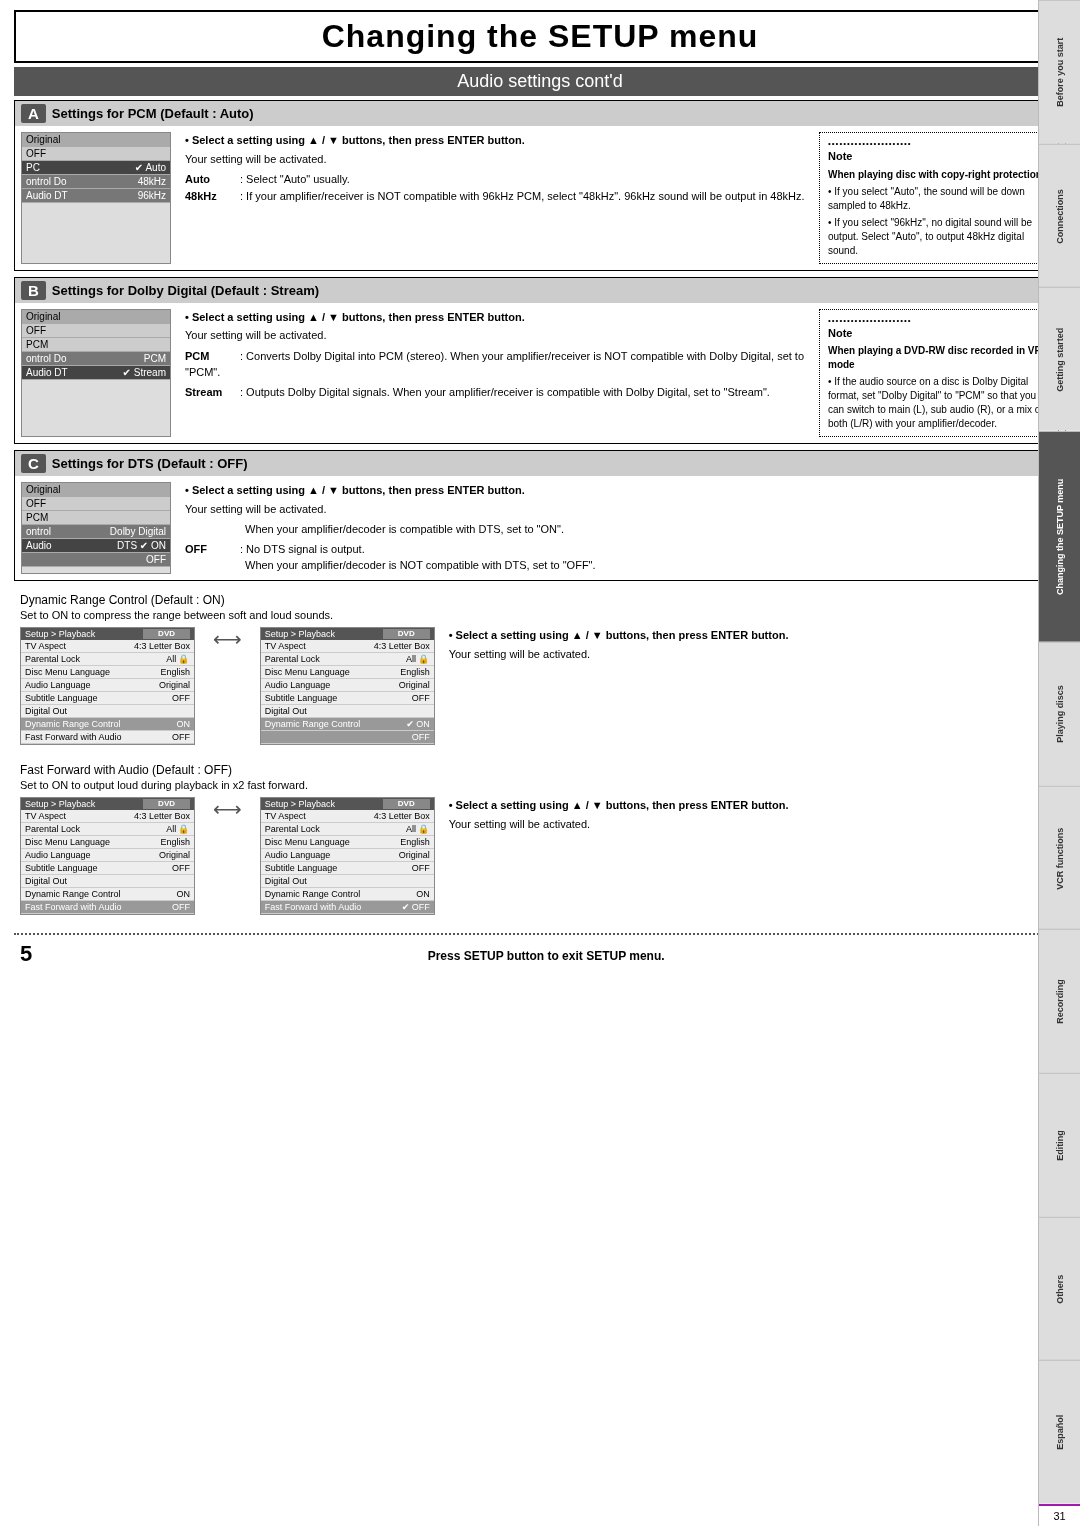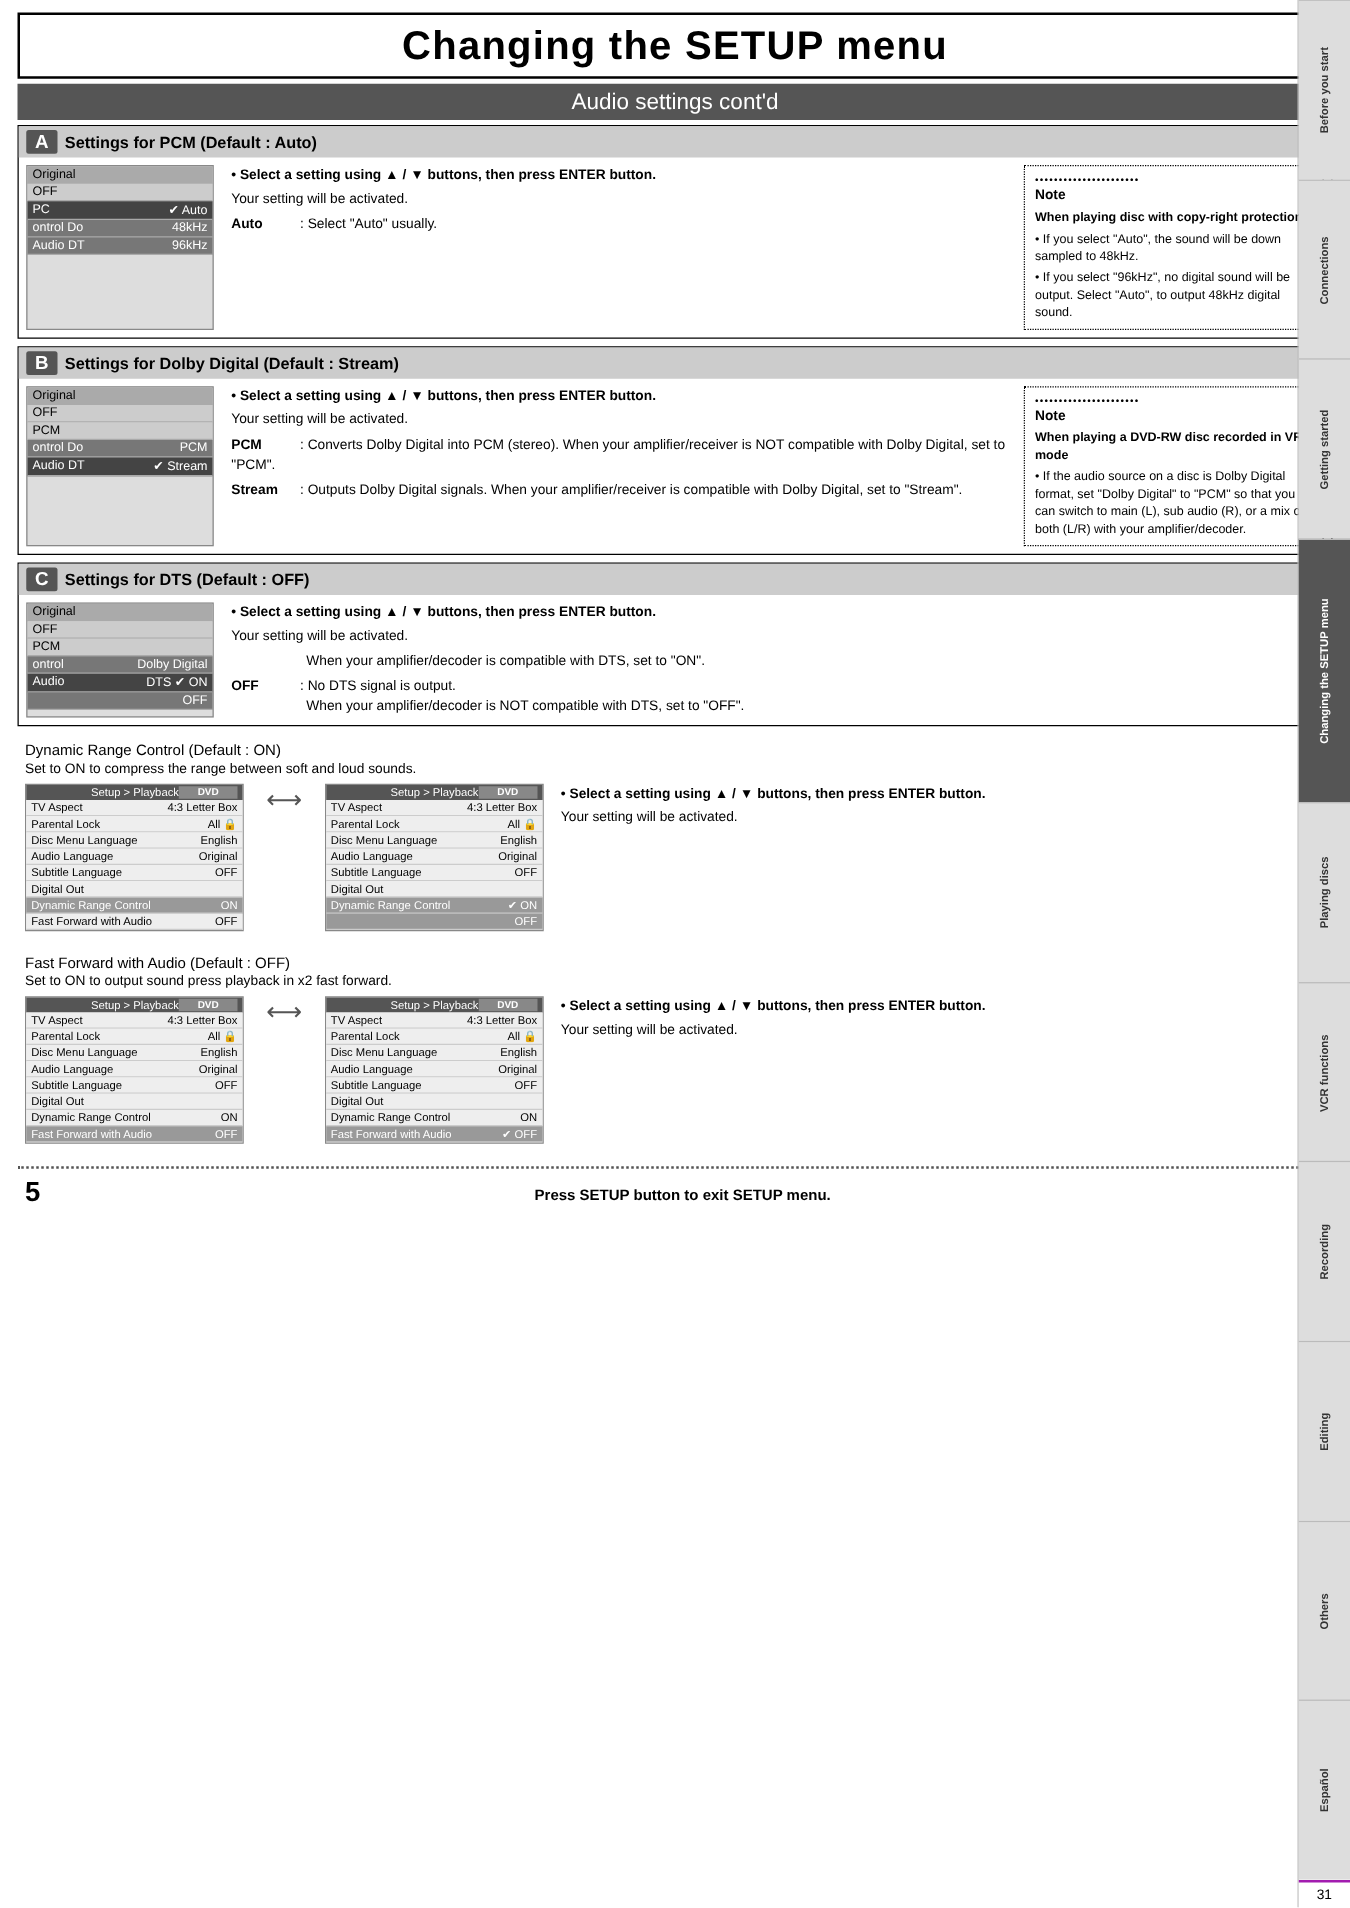--- a/index.html
+++ b/index.html
@@ -139,21 +139,21 @@
       border: 1px solid #888;
       font-size: 9px;
       flex-shrink: 0;
     }
 
     .playback-menu .pm-header {
       background: #555;
       color: #fff;
       padding: 1px 4px;
       display: flex;
-      justify-content: flex-end;
+      justify-content: space-between;
     }
 
     .playback-menu .pm-row {
       display: flex;
       justify-content: space-between;
       padding: 1px 4px;
       border-bottom: 1px solid #ccc;
       background: #eee;
     }
 
@@ -297,20 +297,21 @@
           <div class="smb-row smb-active">
               <span>Audio DT</span>
               <span>96kHz</span>
             </div>
         </div>
 
         <div class="instructions">
           <div class="select-instruction">• Select a setting using ▲ / ▼ buttons, then press ENTER button.</div>
           <div style="margin-bottom:4px;">Your setting will be activated.</div>
           <div><span class="term-label">Auto</span>: Select "Auto" usually.</div>
+          <div><span class="term-label">48kHz</span>: If your amplifier/receiver is NOT compatible with 96kHz PCM, select "48kHz". 96kHz sound will be output in 48kHz.</div>
         </div>
 
         <div class="note-box">
           <div class="note-dots">••••••••••••••••••••••</div>
           <div class="note-title"></div>
           <div style="font-weight:bold; font-size:10px; margin-bottom:3px;">When playing disc with copy-right protection</div>
           <div style="margin-bottom:3px;">• If you select "Auto", the sound will be down sampled to 48kHz.</div>
           <div>• If you select "96kHz", no digital sound will be output. Select "Auto", to output 48kHz digital sound.</div>
         </div>
       </div>
@@ -487,21 +488,21 @@
 
         <div class="select-note">
           <div style="font-weight:bold; margin-bottom:3px;">• Select a setting using ▲ / ▼ buttons, then press ENTER button.</div>
           <div>Your setting will be activated.</div>
         </div>
       </div>
     </div>
 
     <div class="drc-section">
       <div class="drc-title">Fast Forward with Audio (Default : OFF)</div>
-      <div class="drc-desc">Set to ON to output sound press playback in x2 fast forward.</div>
+      <div class="drc-desc">Set to ON to output loud during playback in x2 fast forward.</div>
 
       <div class="playback-row">
 
         <div class="playback-menu">
           <div class="pm-header">
             <span>Setup &gt; Playback</span>
               <span class="dvd-badge">DVD</span>
           </div>
           <div class="pm-row">
               <span>TV Aspect</span>

